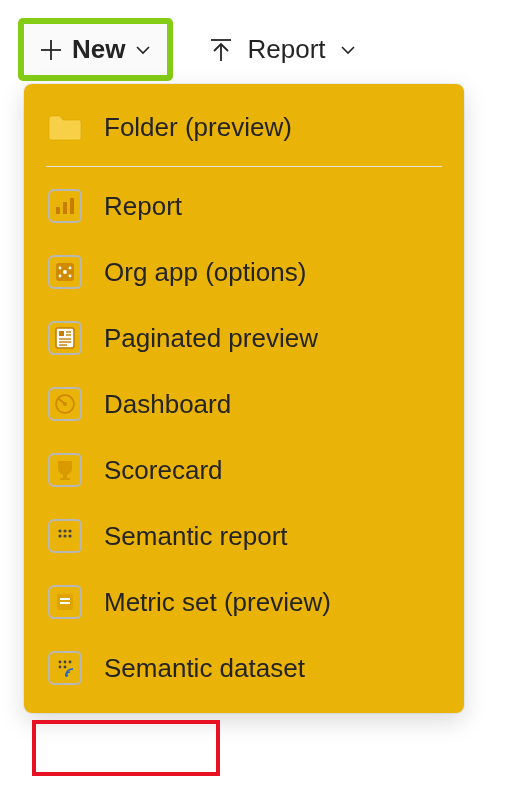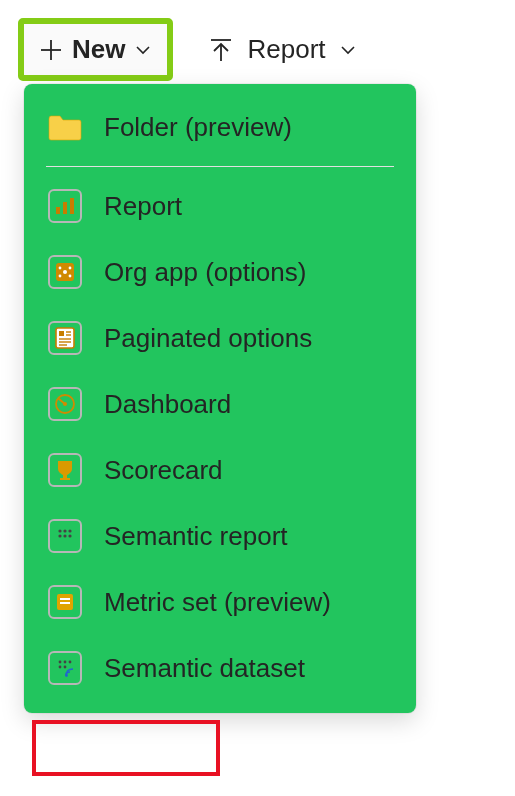--- a/index.html
+++ b/index.html
@@ -45,22 +45,22 @@
 
     .chevron-down {
       display: inline-block;
     }
     .chevron-down svg { display: block; }
 
     .dropdown {
       position: absolute;
       left: 24px;
       top: 84px;
-      width: 392px;
-      background: #22c55e;
+      width: 440px;
+      background: #eab308;
       border-radius: 8px;
       box-shadow: 0 8px 24px rgba(0,0,0,0.15), 0 0 0 1px rgba(0,0,0,0.05);
       padding: 10px 0 12px 0;
     }
 
     .dropdown-item {
       display: flex;
       align-items: center;
       gap: 20px;
       padding: 14px 22px;
@@ -200,21 +200,21 @@
           <rect x="1" y="1" width="18" height="20" rx="2" fill="#fff" stroke="#c77d00" stroke-width="1.6"></rect>
           <rect x="4" y="4" width="5" height="5" fill="#c77d00"></rect>
           <line x1="11" y1="5" x2="16" y2="5" stroke="#c77d00" stroke-width="1.4"></line>
           <line x1="11" y1="8" x2="16" y2="8" stroke="#c77d00" stroke-width="1.4"></line>
           <line x1="4" y1="12" x2="16" y2="12" stroke="#c77d00" stroke-width="1.4"></line>
           <line x1="4" y1="15" x2="16" y2="15" stroke="#c77d00" stroke-width="1.4"></line>
           <line x1="4" y1="18" x2="12" y2="18" stroke="#c77d00" stroke-width="1.4"></line>
         </svg>
       </span>
     </span>
-    <span>Paginated options</span>
+    <span>Paginated preview</span>
   </div>
 
   <div class="dropdown-item">
     <span class="item-icon">
       <span class="icon-box">
         <svg width="20" height="20" viewBox="0 0 20 20">
           <circle cx="10" cy="10" r="9" fill="none" stroke="#d08a00" stroke-width="1.8"></circle>
           <path d="M10 10 L4 5" stroke="#d08a00" stroke-width="2" stroke-linecap="round"></path>
           <circle cx="10" cy="10" r="2" fill="#d08a00"></circle>
         </svg>

